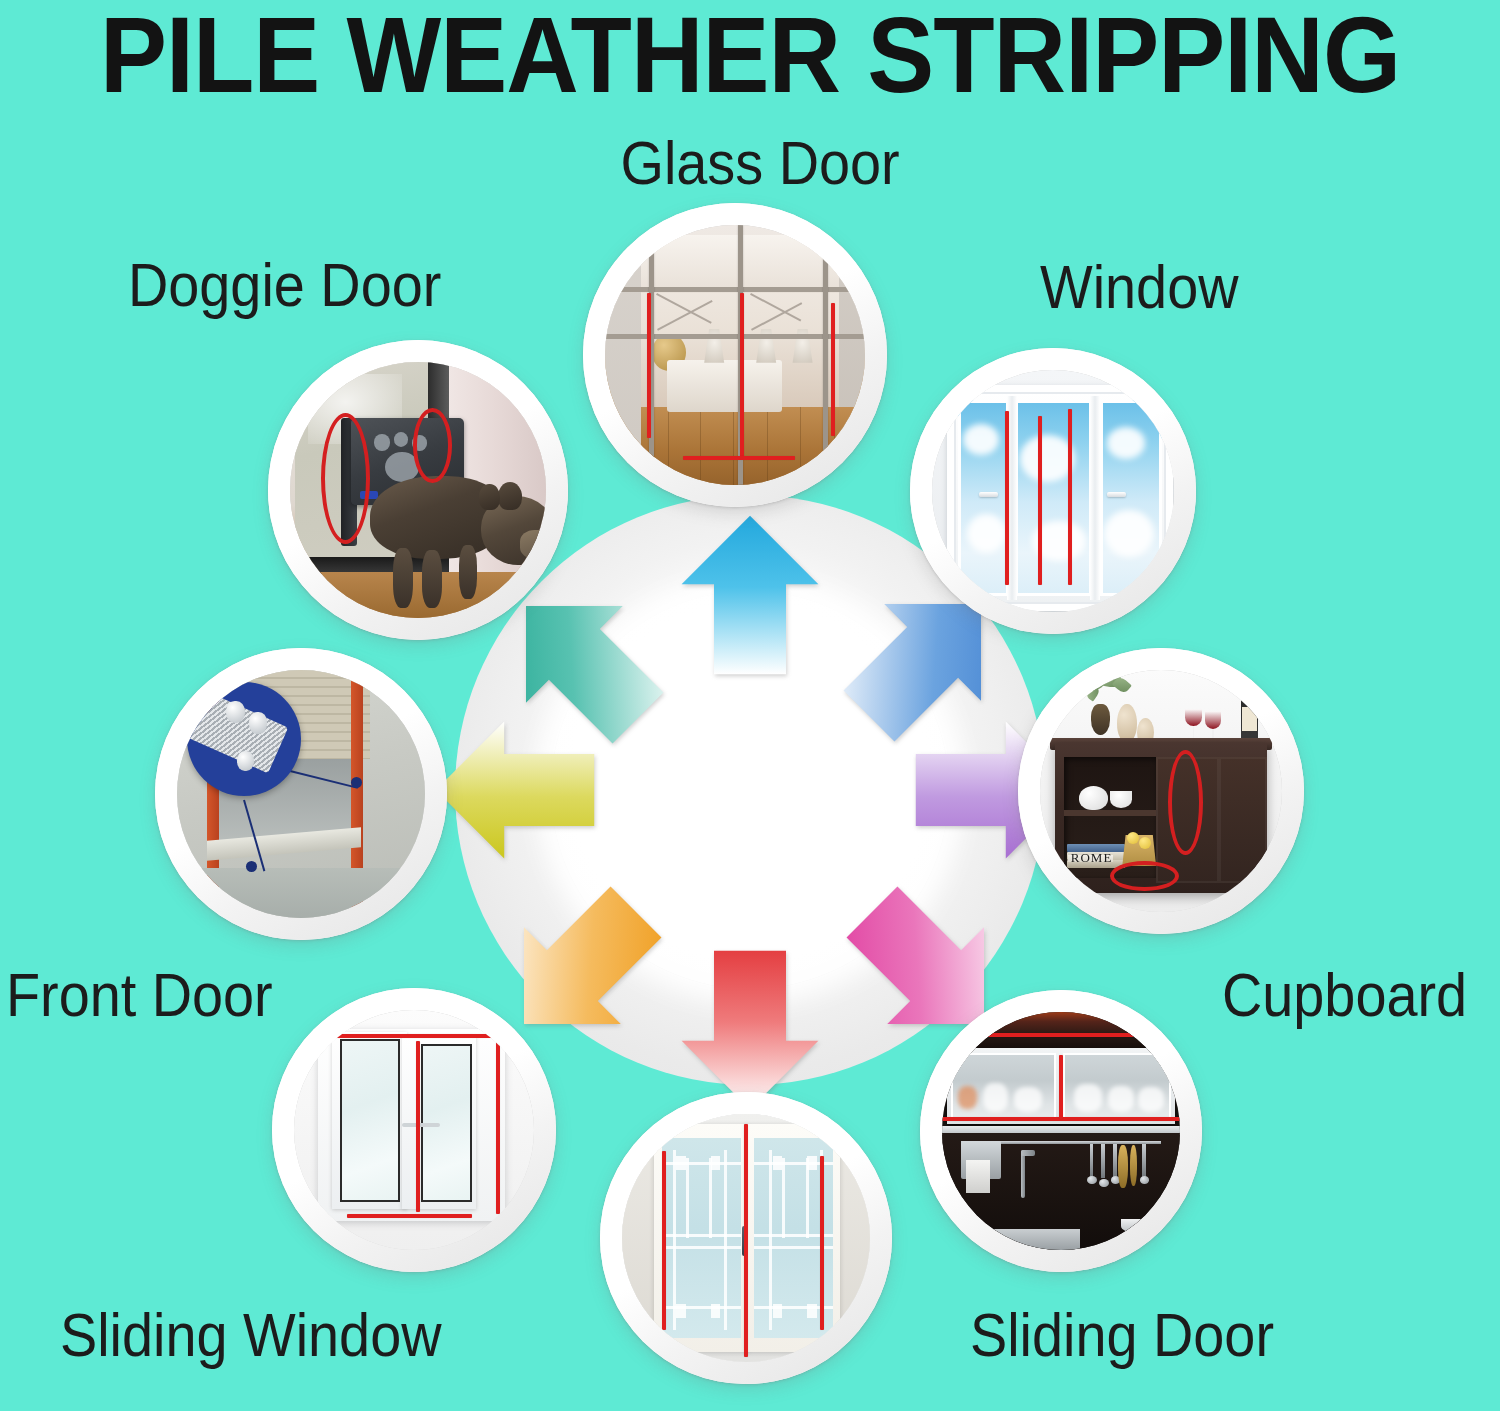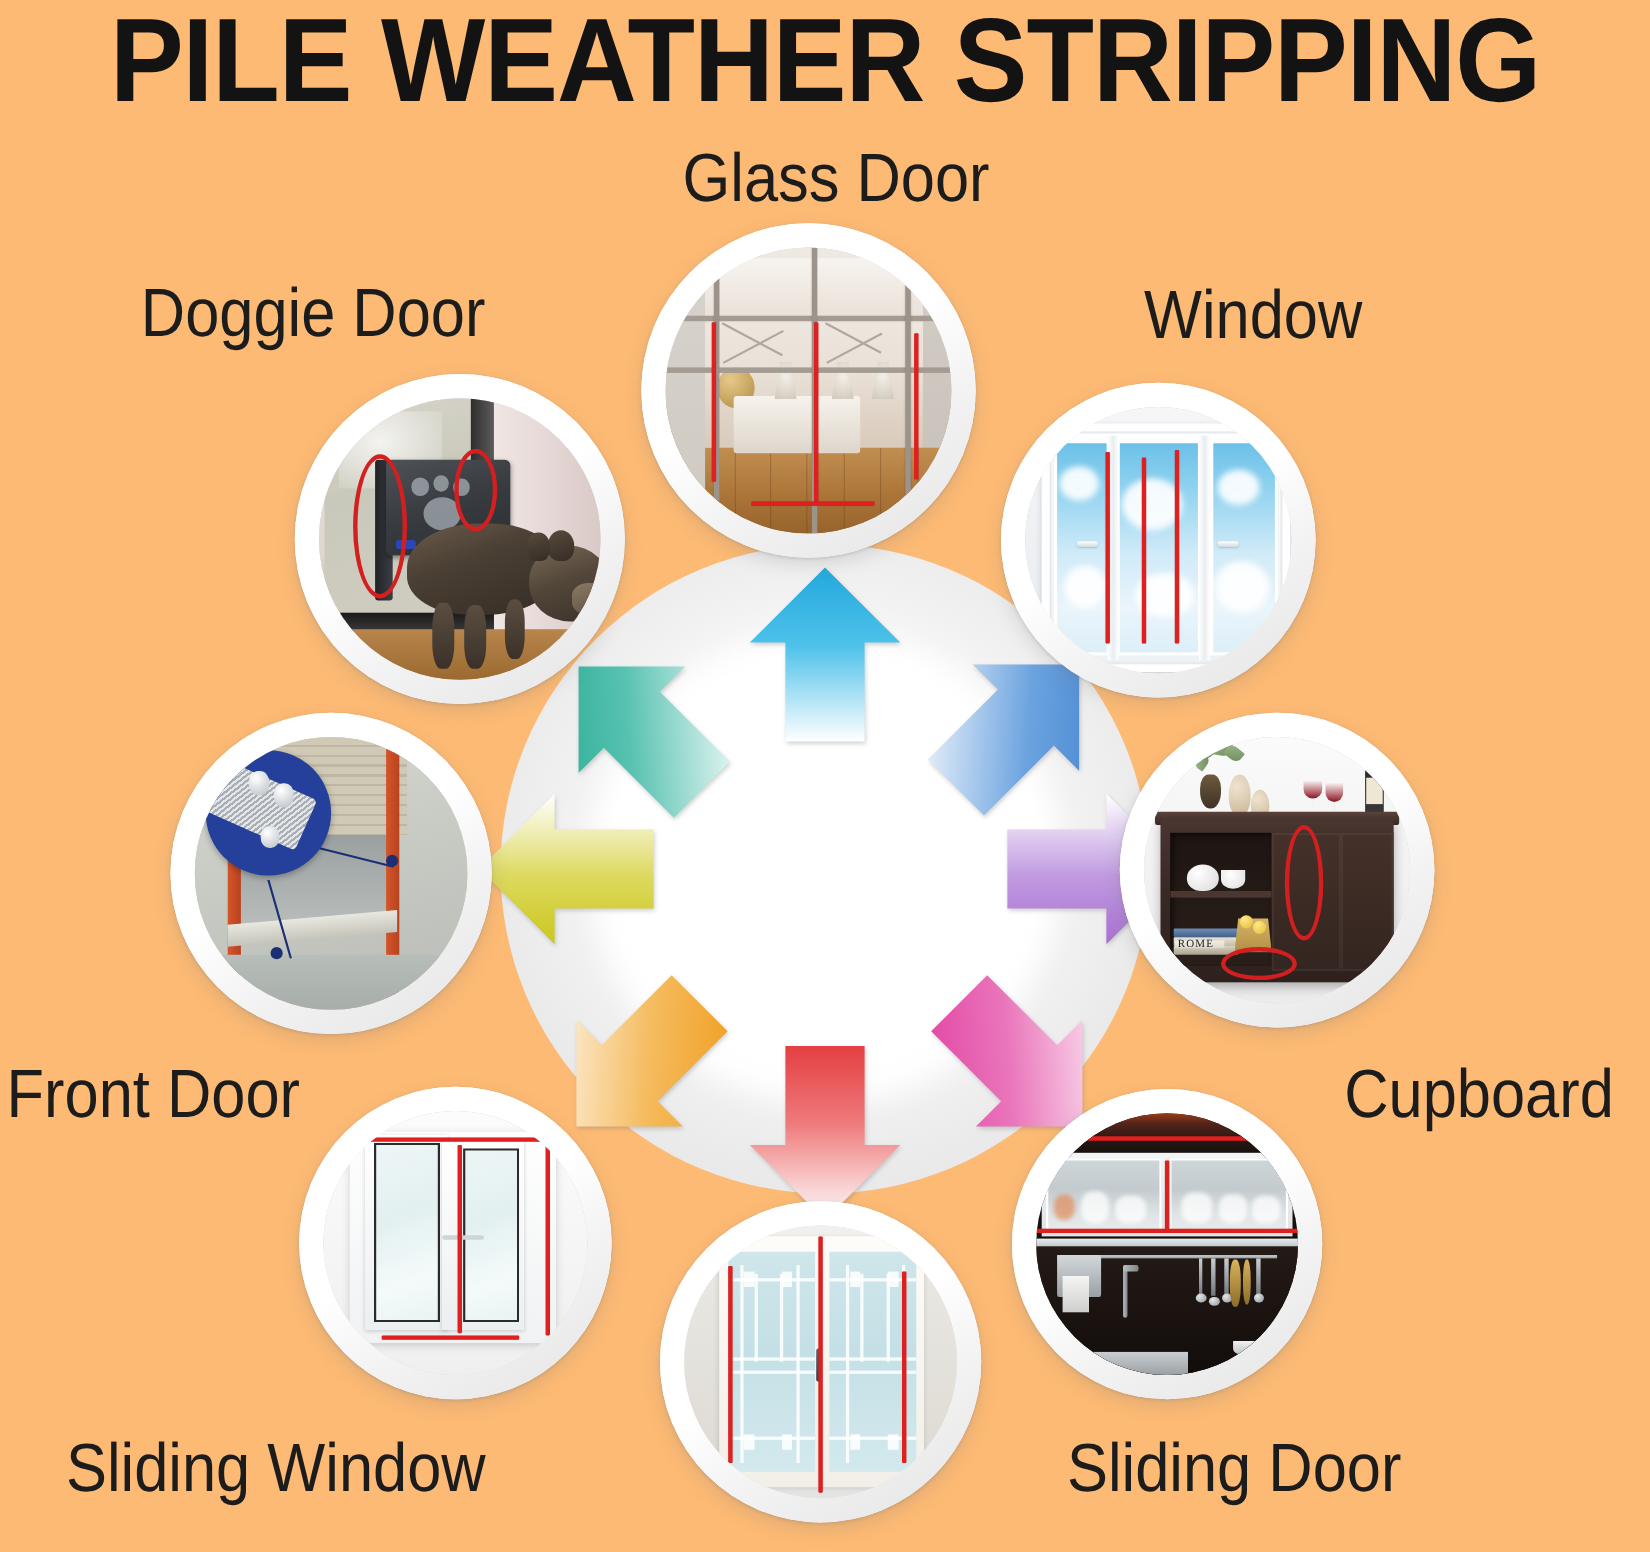--- a/index.html
+++ b/index.html
@@ -4,21 +4,21 @@
 <style>
   html,body{margin:0;padding:0;background:#ffffff;}
   body{
     font-family:"Liberation Sans", sans-serif;
     -webkit-font-smoothing:antialiased;
   }
   #page{
     position:relative;
     width:1500px;
     height:1411px;
-    background:#fdba74;
+    background:#5eead4;
     overflow:hidden;
   }
 
   
   #title{
     position:absolute;
     left:0; top:-4px;
     width:1500px;
     text-align:center;
     font-family:"Liberation Sans", sans-serif;
@@ -237,21 +237,21 @@
     background:linear-gradient(180deg,#453129 0%,#332520 100%);
     box-shadow:inset 0 0 0 2px rgba(255,255,255,.05);}
   .sc-cup .teapot{position:absolute;left:16%;top:48%;width:12%;height:10%;border-radius:50% 50% 45% 45%;
     background:radial-gradient(circle at 35% 30%,#ffffff,#d9d9d9);}
   .sc-cup .cup{position:absolute;left:29%;top:50%;width:9%;height:7%;border-radius:0 0 50% 50%;
     background:radial-gradient(circle at 40% 25%,#ffffff,#dcdcdc);}
   .sc-cup .books{position:absolute;left:11%;top:72%;width:24%;height:11%;}
   .sc-cup .books .bk{position:absolute;left:0;width:100%;height:28%;border-radius:1px;}
   .sc-cup .rome{position:absolute;left:2%;bottom:34%;width:72%;height:26%;
     background:linear-gradient(180deg,#f2efe8,#ddd8cd);
-    font-family:"Liberation Serif", serif;font-size:10px;color:#1a1a1a;
+    font-family:"Liberation Serif", serif;font-size:13px;color:#1a1a1a;
     display:flex;align-items:center;justify-content:flex-start;padding-left:3px;letter-spacing:1px;}
   .sc-cup .basket{position:absolute;left:34%;top:68%;width:14%;height:13%;
     background:linear-gradient(180deg,#d9b468,#b08e43);clip-path:polygon(10% 0,90% 0,100% 100%,0 100%);}
   .sc-cup .lemon{position:absolute;border-radius:50%;background:radial-gradient(circle at 35% 30%,#ffe885,#e0bd36);}
   .sc-cup .vase{position:absolute;left:21%;top:14%;width:8%;height:13%;border-radius:40% 40% 48% 48%;
     background:linear-gradient(180deg,#6d5a3e,#3f3326);}
   .sc-cup .plant{position:absolute;left:18%;top:2%;width:22%;height:16%;}
   .sc-cup .leaf{position:absolute;border-radius:50% 10% 50% 10%;
     background:linear-gradient(140deg,#9db98c,#6a8a5b);}
   .sc-cup .egg{position:absolute;border-radius:50%;

